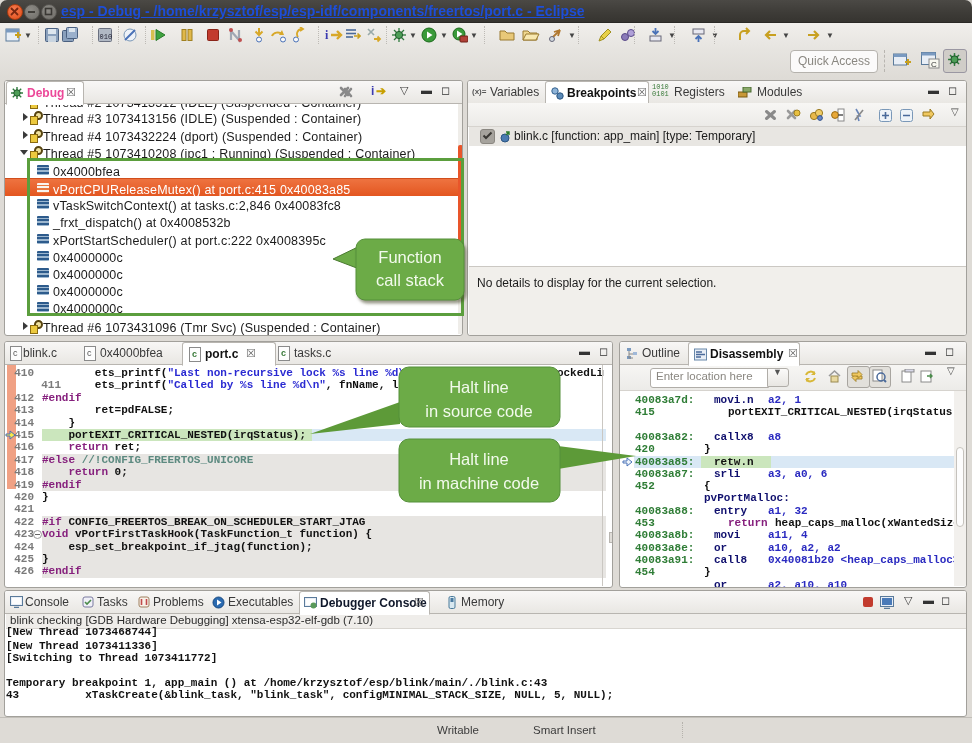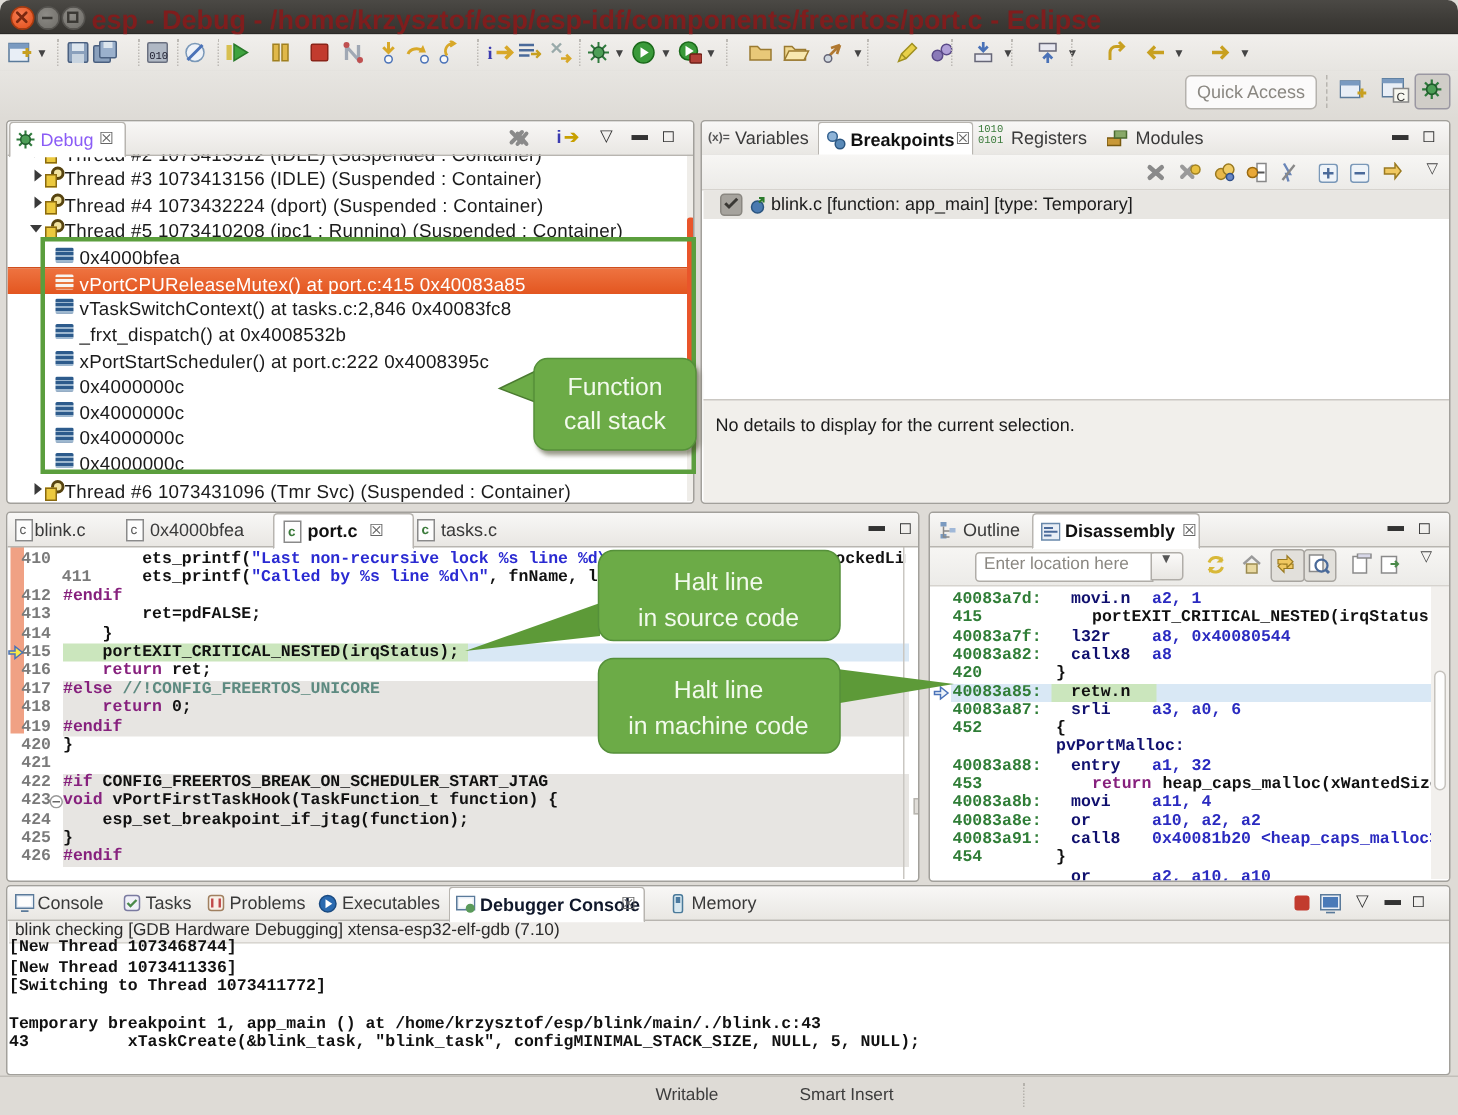--- a/index.html
+++ b/index.html
@@ -3,21 +3,21 @@
 <meta charset="utf-8">
 <style>
   html,body{margin:0;padding:0;}
   body{width:972px;height:743px;position:relative;overflow:hidden;
        font-family:"Liberation Sans",sans-serif;background:#dedbd6;}
   .abs{position:absolute;}
   
   #titlebar{left:0;top:0;width:972px;height:23px;border-radius:7px 7px 0 0;
     background:linear-gradient(#4b4945,#3d3b37 60%,#363430);border-bottom:1px solid #2a2926;box-sizing:border-box;}
   .winbtn{position:absolute;top:4px;width:14px;height:14px;border-radius:50%;}
-  #title-text{position:absolute;left:61px;top:3px;color:#7f1d1d;font-size:18px;font-weight:bold;letter-spacing:0px;}
+  #title-text{position:absolute;left:61px;top:3px;color:#1d4ed8;font-size:14px;font-weight:bold;letter-spacing:0px;text-decoration:underline;}
   
   #toolbar{left:0;top:23px;width:972px;height:24px;background:linear-gradient(#f1efec,#e7e5e1);}
   #toolbar2{left:0;top:47px;width:972px;height:32px;background:linear-gradient(#e7e5e1,#dedbd6);}
   
   .panel{position:absolute;background:#fff;border:1px solid #a2a09b;border-radius:3px;box-sizing:border-box;overflow:hidden;}
   .phead{position:absolute;left:0;top:0;right:0;height:22px;background:linear-gradient(#f8f7f6,#e9e7e3);border-bottom:1px solid #b8b5b0;}
   .tab{position:absolute;top:0;height:22px;font-size:12px;color:#3a3a3a;white-space:nowrap;}
   .tab.active{background:#fff;border:1px solid #b8b5b0;border-bottom:1px solid #fff;border-radius:3px 3px 0 0;color:#111;}
   .tlabel{position:absolute;top:4px;}
   
@@ -146,21 +146,21 @@
     <div class="tab active" style="left:1px;width:76px;">
       <svg class="abs" style="left:3px;top:4px;" width="14" height="14" viewBox="0 0 14 14">
           <g stroke="#2e7a3c" stroke-width="1.4">
             <line x1="7" y1="1" x2="7" y2="13"></line>
             <line x1="1" y1="7" x2="13" y2="7"></line>
             <line x1="2.8" y1="2.8" x2="11.2" y2="11.2"></line>
             <line x1="11.2" y1="2.8" x2="2.8" y2="11.2"></line>
           </g>
           <circle cx="7" cy="7" r="3.2" fill="#4d9e57" stroke="#205c2c" stroke-width="1"></circle>
         </svg>
-      <span class="tlabel" style="left:20px;font-weight:normal;color:#8b5cf6;">Debug</span>
+      <span class="tlabel" style="left:20px;font-weight:bold;color:#ec4899;">Debug</span>
       <span class="tlabel" style="left:59px;color:#666;font-size:11px;">☒</span>
     </div>
     <svg class="abs" style="left:334px;top:5px;" width="14" height="12" viewBox="0 0 14 12">
         <g stroke="#8a8a8a" stroke-width="2.6" stroke-linecap="round">
           <line x1="2" y1="2" x2="9" y2="9"></line>
           <line x1="9" y1="2" x2="2" y2="9"></line>
           <line x1="6" y1="3" x2="12" y2="10"></line>
           <line x1="12" y1="3" x2="6" y2="10"></line>
         </g>
       </svg>
@@ -344,21 +344,20 @@
 </div>
 
 <div class="panel" id="disasmpanel" style="left:619px;top:341px;width:348px;height:247px;">
 
   <div class="abs" style="left:14px;top:113.5px;width:320px;height:12.3px;background:#d9e8f5;"></div>
   <div class="abs" style="left:81px;top:113.5px;width:70px;height:12.3px;background:#cbe6bd;"></div>
   <div id="dcode" style="position:absolute;left:0;top:49px;right:0;bottom:0;overflow:hidden;">
   <div style="position:absolute;left:0;top:-49px;width:100%;height:247px;">
   <div class="cline mono" style="top:52.00px;width:100%;"><span class="abs addr" style="left:15px;">40083a7d:</span><span class="abs ins" style="left:94px;">movi.n</span><span class="abs op" style="left:148px;">a2, 1</span></div>
   <div class="cline mono" style="top:64.30px;width:100%;"><span class="abs addr" style="left:15px;">415</span><span class="abs" style="left:108px;color:#111;font-weight:bold;">portEXIT_CRITICAL_NESTED(irqStatus)</span></div>
-  <div class="cline mono" style="top:76.60px;width:100%;"><span class="abs addr" style="left:15px;">40083a7f:</span><span class="abs ins" style="left:94px;">l32r</span><span class="abs op" style="left:148px;">a8, 0x40080544</span></div>
   <div class="cline mono" style="top:88.90px;width:100%;"><span class="abs addr" style="left:15px;">40083a82:</span><span class="abs ins" style="left:94px;">callx8</span><span class="abs op" style="left:148px;">a8</span></div>
   <div class="cline mono" style="top:101.20px;width:100%;"><span class="abs addr" style="left:15px;">420</span><span class="abs" style="left:84px;color:#111;font-weight:bold;">}</span></div>
   <div class="cline mono" style="top:113.50px;width:100%;"><span class="abs addr" style="left:15px;">40083a85:</span><span class="abs" style="left:94px;color:#111;">retw.n</span></div>
   <div class="cline mono" style="top:125.80px;width:100%;"><span class="abs addr" style="left:15px;">40083a87:</span><span class="abs ins" style="left:94px;">srli</span><span class="abs op" style="left:148px;">a3, a0, 6</span></div>
   <div class="cline mono" style="top:138.10px;width:100%;"><span class="abs addr" style="left:15px;">452</span><span class="abs" style="left:84px;color:#111;font-weight:bold;">{</span></div>
   <div class="cline mono" style="top:150.40px;width:100%;"><span class="abs" style="left:84px;color:#10106e;font-weight:bold;">pvPortMalloc:</span></div>
   <div class="cline mono" style="top:162.70px;width:100%;"><span class="abs addr" style="left:15px;">40083a88:</span><span class="abs ins" style="left:94px;">entry</span><span class="abs op" style="left:148px;">a1, 32</span></div>
   <div class="cline mono" style="top:175.00px;width:100%;"><span class="abs addr" style="left:15px;">453</span><span class="abs kw" style="left:108px;">return</span><span class="abs" style="left:155px;color:#111;">heap_caps_malloc(xWantedSize</span></div>
   <div class="cline mono" style="top:187.30px;width:100%;"><span class="abs addr" style="left:15px;">40083a8b:</span><span class="abs ins" style="left:94px;">movi</span><span class="abs op" style="left:148px;">a11, 4</span></div>
   <div class="cline mono" style="top:199.60px;width:100%;"><span class="abs addr" style="left:15px;">40083a8e:</span><span class="abs ins" style="left:94px;">or</span><span class="abs op" style="left:148px;">a10, a2, a2</span></div>

